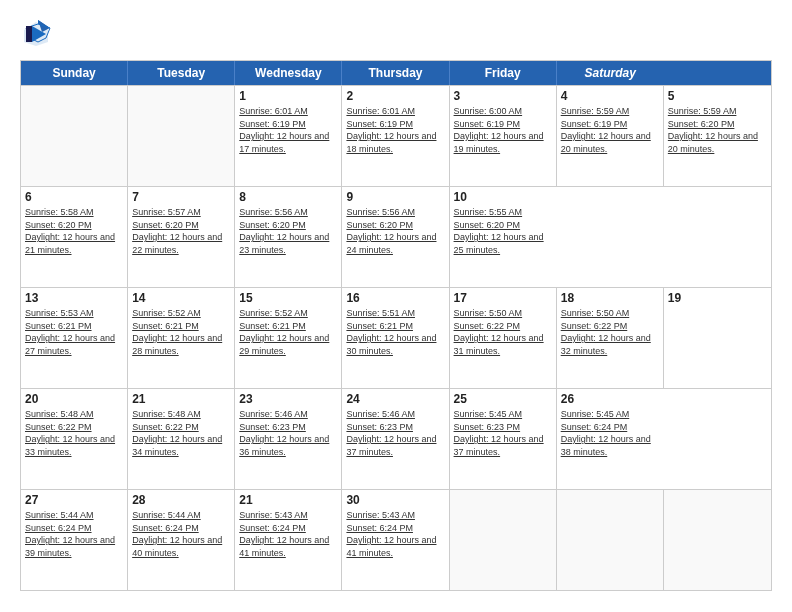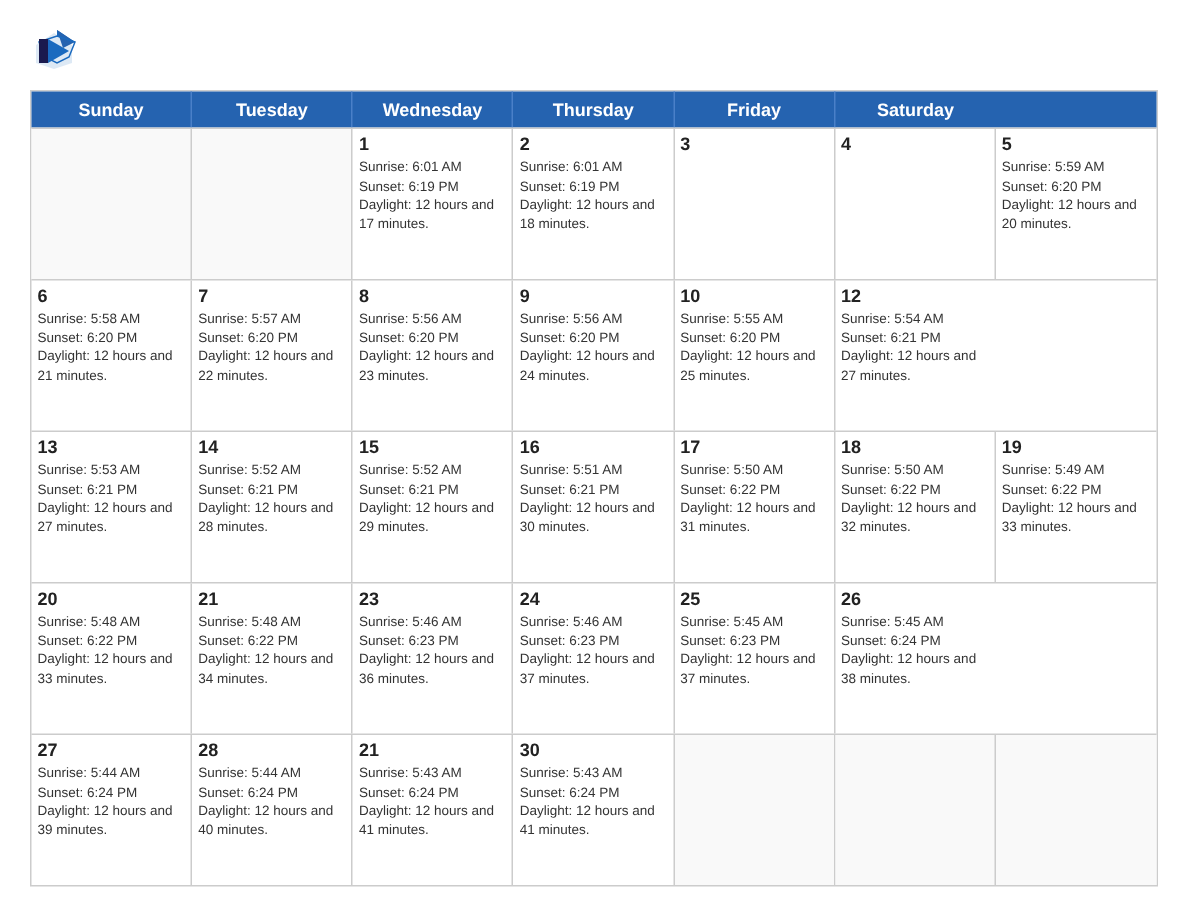--- a/index.html
+++ b/index.html
@@ -73,21 +73,21 @@
       background: #2563b0;
     }
     .cal-header-cell {
       color: #fff;
       font-size: 12px;
       font-weight: bold;
       text-align: center;
       padding: 5px 2px;
       border-right: 1px solid #4a80c8;
     }
-    .cal-header-cell:last-child { border-right: none; }
+    .cal-header-cell:last-child { border-right: none; font-style: italic; }
     .cal-body {
       display: flex;
       flex-direction: column;
       flex: 1;
     }
     .cal-week {
       display: grid;
       grid-template-columns: repeat(7, 1fr);
       flex: 1;
       border-top: 1px solid #ccc;
@@ -106,20 +106,21 @@
       font-size: 12px;
       font-weight: bold;
       color: #222;
       margin-bottom: 2px;
       display: block;
     }
     .day-info {
       font-size: 9px;
       color: #333;
       line-height: 1.4;
+      text-decoration: underline;
     }
   </style>
 </head>
 <body>
 
 <div class="page">
   <div class="header">
     <div class="logo">
       <svg class="logo-icon" viewBox="0 0 32 32" xmlns="http://www.w3.org/2000/svg">
         <polygon points="16,4 28,12 28,24 16,28 4,24 4,12" fill="#1a6abf" opacity="0.15"></polygon>
@@ -167,23 +168,29 @@
 Daylight: 12 hours and 17 minutes.</div>
           </div>
           <div class="cal-cell">
             <span class="day-number">2</span>
             <div class="day-info">Sunrise: 6:01 AM
 Sunset: 6:19 PM
 Daylight: 12 hours and 18 minutes.</div>
           </div>
           <div class="cal-cell">
             <span class="day-number">3</span>
+            <div class="day-info">Sunrise: 6:00 AM
+Sunset: 6:19 PM
+Daylight: 12 hours and 19 minutes.</div>
           </div>
           <div class="cal-cell">
             <span class="day-number">4</span>
+            <div class="day-info">Sunrise: 5:59 AM
+Sunset: 6:19 PM
+Daylight: 12 hours and 20 minutes.</div>
           </div>
           <div class="cal-cell">
             <span class="day-number">5</span>
             <div class="day-info">Sunrise: 5:59 AM
 Sunset: 6:20 PM
 Daylight: 12 hours and 20 minutes.</div>
           </div>
         </div>
         <div class="cal-week">
           <div class="cal-cell">
@@ -208,26 +215,20 @@
             <span class="day-number">9</span>
             <div class="day-info">Sunrise: 5:56 AM
 Sunset: 6:20 PM
 Daylight: 12 hours and 24 minutes.</div>
           </div>
           <div class="cal-cell">
             <span class="day-number">10</span>
             <div class="day-info">Sunrise: 5:55 AM
 Sunset: 6:20 PM
 Daylight: 12 hours and 25 minutes.</div>
-          </div>
-          <div class="cal-cell">
-            <span class="day-number">12</span>
-            <div class="day-info">Sunrise: 5:54 AM
-Sunset: 6:21 PM
-Daylight: 12 hours and 27 minutes.</div>
           </div>
         </div>
         <div class="cal-week">
           <div class="cal-cell">
             <span class="day-number">13</span>
             <div class="day-info">Sunrise: 5:53 AM
 Sunset: 6:21 PM
 Daylight: 12 hours and 27 minutes.</div>
           </div>
           <div class="cal-cell">
@@ -255,23 +256,20 @@
 Daylight: 12 hours and 31 minutes.</div>
           </div>
           <div class="cal-cell">
             <span class="day-number">18</span>
             <div class="day-info">Sunrise: 5:50 AM
 Sunset: 6:22 PM
 Daylight: 12 hours and 32 minutes.</div>
           </div>
           <div class="cal-cell">
             <span class="day-number">19</span>
-            <div class="day-info">Sunrise: 5:49 AM
-Sunset: 6:22 PM
-Daylight: 12 hours and 33 minutes.</div>
           </div>
         </div>
         <div class="cal-week">
           <div class="cal-cell">
             <span class="day-number">20</span>
             <div class="day-info">Sunrise: 5:48 AM
 Sunset: 6:22 PM
 Daylight: 12 hours and 33 minutes.</div>
           </div>
           <div class="cal-cell">

